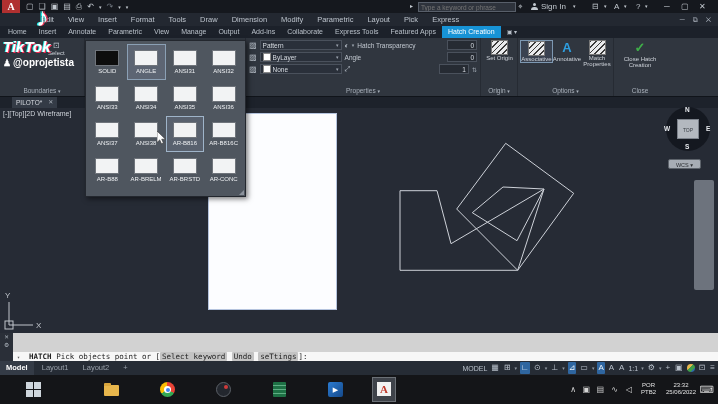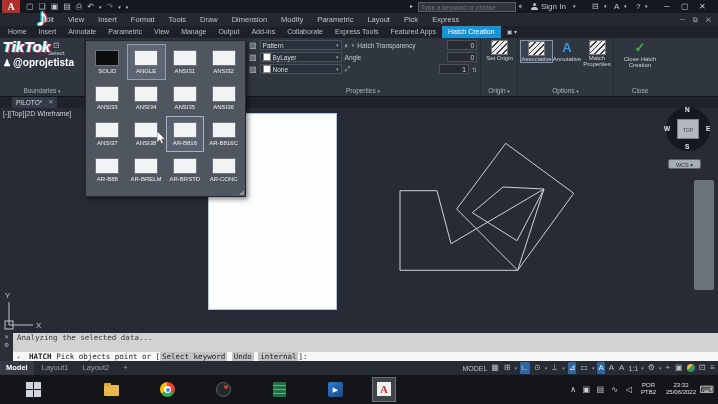--- a/index.html
+++ b/index.html
@@ -408,28 +408,27 @@
     <div id="wcs-pill"><span>WCS</span> ▾</div>
     <div id="navbar"></div>
   </div>
 
   <div id="cmd">
     <div id="cmd-strip">
       <div>✕</div>
       <div>⚙</div>
     </div>
     <div id="cmd-hist">
-      <div>Analyzing the selected data...</div>
     </div>
     <div id="cmd-input">
       <span style="font-size:5px;color:#666">▾</span>
       <b>&nbsp;<span>HATCH</span></b>
       <span>Pick objects point or [</span><span class="chip">Select keyword</span>
       <span class="chip">Undo</span>
-      <span class="chip">internal</span><span>]:</span>
+      <span class="chip">seTtings</span><span>]:</span>
     </div>
   </div>
 
   <div id="bottombar">
     <span class="ltab active">Model</span>
     <span class="ltab">Layout1</span>
     <span class="ltab">Layout2</span>
     <span class="ltab">+</span>
     <div id="sb-icons">
       <span class="txt">MODEL</span>

